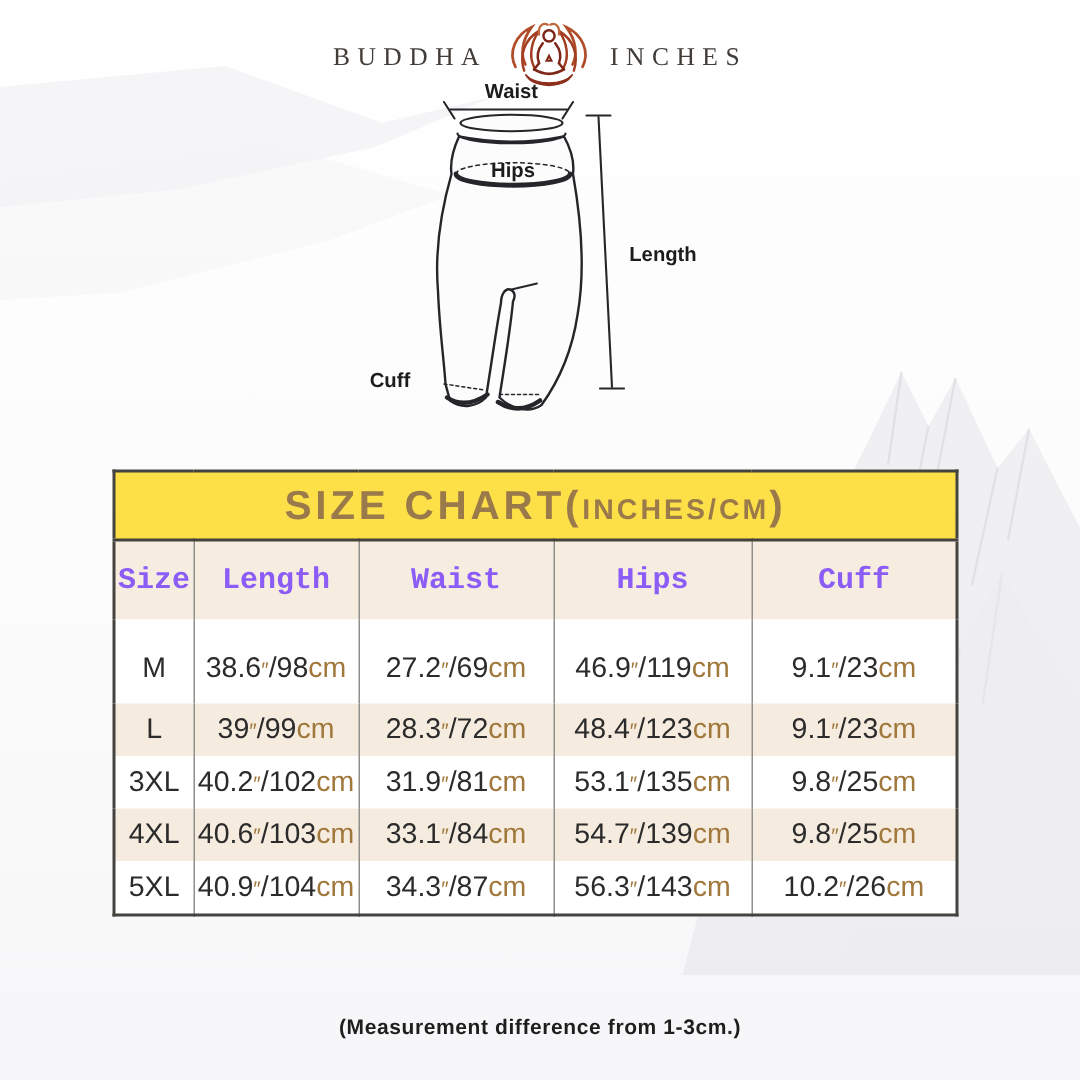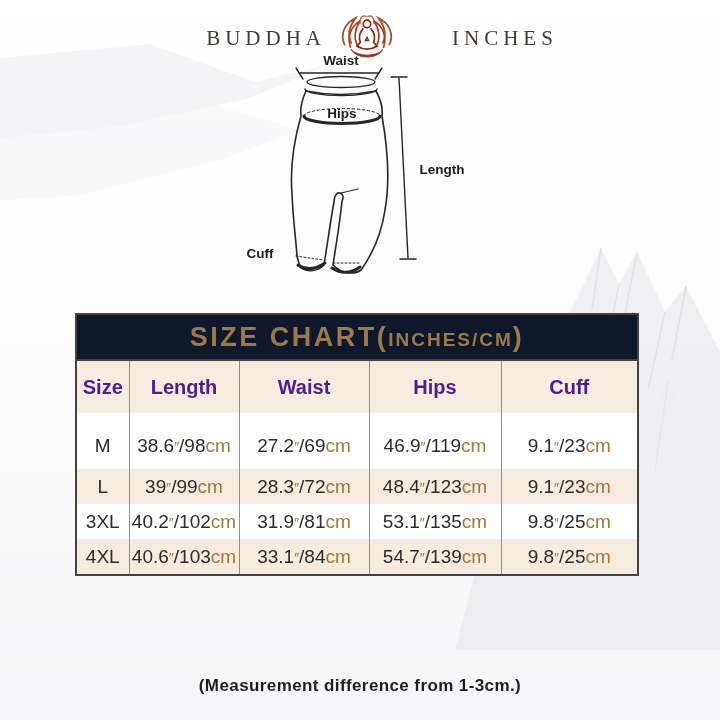--- a/index.html
+++ b/index.html
@@ -5,49 +5,49 @@
   html,body{margin:0;padding:0;}
   body{width:720px;height:720px;font-family:"Liberation Sans",sans-serif;background:#ffffff;}
   .page{position:relative;width:720px;height:720px;overflow:hidden;
         background:linear-gradient(180deg,#ffffff 0%,#fbfbfc 60%,#f6f6f8 100%);}
   .bg{position:absolute;inset:0;z-index:0;pointer-events:none;}
   .content{position:absolute;inset:0;z-index:1;}
 
   
   .logo{position:absolute;top:12px;left:0;width:100%;display:flex;
         justify-content:center;align-items:center;gap:12px;}
-  .brand{font-family:"Liberation Serif",serif;font-size:21px;letter-spacing:5px;
-         color:#413c38;font-weight:500;margin-left:44px;}
+  .brand{font-family:"Liberation Serif",serif;font-size:17px;letter-spacing:5px;
+         color:#413c38;font-weight:500;}
 
   
   .diagram{position:absolute;left:230px;top:52px;width:250px;height:230px;}
   .diagram svg{width:100%;height:100%;}
   .dlabel{font-family:"Liberation Sans",sans-serif;font-weight:bold;font-size:13.5px;fill:#1c1c1c;}
 
   
   .chart{position:absolute;left:75px;top:313px;width:562px;border-collapse:collapse;
          table-layout:fixed;background:#ffffff;border:2px solid #45433f;}
   .chart col.c-size{width:53px;} .chart col.c-length{width:110px;}
   .chart col.c-waist{width:130px;} .chart col.c-hips{width:132px;} .chart col.c-cuff{width:137px;}
-  .title-row th{background:#0f172a;height:42px;border-bottom:2px solid #45433f;
+  .title-row th{background:#fde047;height:42px;border-bottom:2px solid #45433f;
         color:#9a7a4a;font-weight:bold;letter-spacing:2.5px;font-size:27px;text-align:center;}
   .title-units{font-size:19px;letter-spacing:2px;}
-  .head-row th{background:#f6ecdf;height:50px;font-size:20px;color:#4c1d95;
-        font-weight:bold;text-align:center;}
+  .head-row th{background:#f6ecdf;height:50px;font-size:20px;color:#8b5cf6;
+        font-weight:bold;text-align:center;font-family:Liberation Mono, monospace;}
   .chart th:not(:first-child),.chart td:not(:first-child){border-left:1.5px solid #908e89;}
   .chart tbody td{height:33px;text-align:center;font-size:19px;color:#2b2b2b;background:#ffffff;}
   .chart tbody tr:nth-child(even) td{background:#f5ebde;}
   .chart tbody tr:first-child td{height:45px;padding-top:10px;vertical-align:middle;}
   .size-cell{font-size:20px;color:#1d1d1d;}
   .u{color:#a1783c;}
   .u.sup{font-size:14px;}
 
   
   .footnote{position:absolute;top:676px;left:0;width:100%;text-align:center;
-        font-size:17px;font-weight:bold;color:#1e1e1e;letter-spacing:0.4px;}
+        font-size:14px;font-weight:bold;color:#1e1e1e;letter-spacing:0.4px;}
 </style>
 </head>
 <body>
 
 <div class="page">
 
   <svg class="bg" viewBox="0 0 720 720" aria-hidden="true">
     <path d="M0,138 L0,58 L150,44 L255,82 L330,64 L250,98 L120,126 Z" fill="#ededf1" opacity="0.55"></path>
     <path d="M0,200 L0,120 L180,95 L300,130 L220,160 L80,195 Z" fill="#f3f3f6" opacity="0.5"></path>
     <path d="M455,650 L500,478 L545,360 L577,298 L601,248 L619,284 L637,252 L665,312 L686,286 L720,352 L720,650 Z" fill="#e4e4e9" opacity="0.5"></path>
@@ -161,19 +161,26 @@
           <td>53.1<span class="u sup">″</span>/135<span class="u">cm</span></td>
           <td>9.8<span class="u sup">″</span>/25<span class="u">cm</span></td>
         </tr>
         <tr>
           <td class="size-cell">4XL</td>
           <td>40.6<span class="u sup">″</span>/103<span class="u">cm</span></td>
           <td>33.1<span class="u sup">″</span>/84<span class="u">cm</span></td>
           <td>54.7<span class="u sup">″</span>/139<span class="u">cm</span></td>
           <td>9.8<span class="u sup">″</span>/25<span class="u">cm</span></td>
         </tr>
+        <tr>
+          <td class="size-cell">5XL</td>
+          <td>40.9<span class="u sup">″</span>/104<span class="u">cm</span></td>
+          <td>34.3<span class="u sup">″</span>/87<span class="u">cm</span></td>
+          <td>56.3<span class="u sup">″</span>/143<span class="u">cm</span></td>
+          <td>10.2<span class="u sup">″</span>/26<span class="u">cm</span></td>
+        </tr>
       </tbody>
     </table>
 
     <div class="footnote">(Measurement difference from 1-3cm.)</div>
 
   </div>
 </div>
 
 </body></html>

